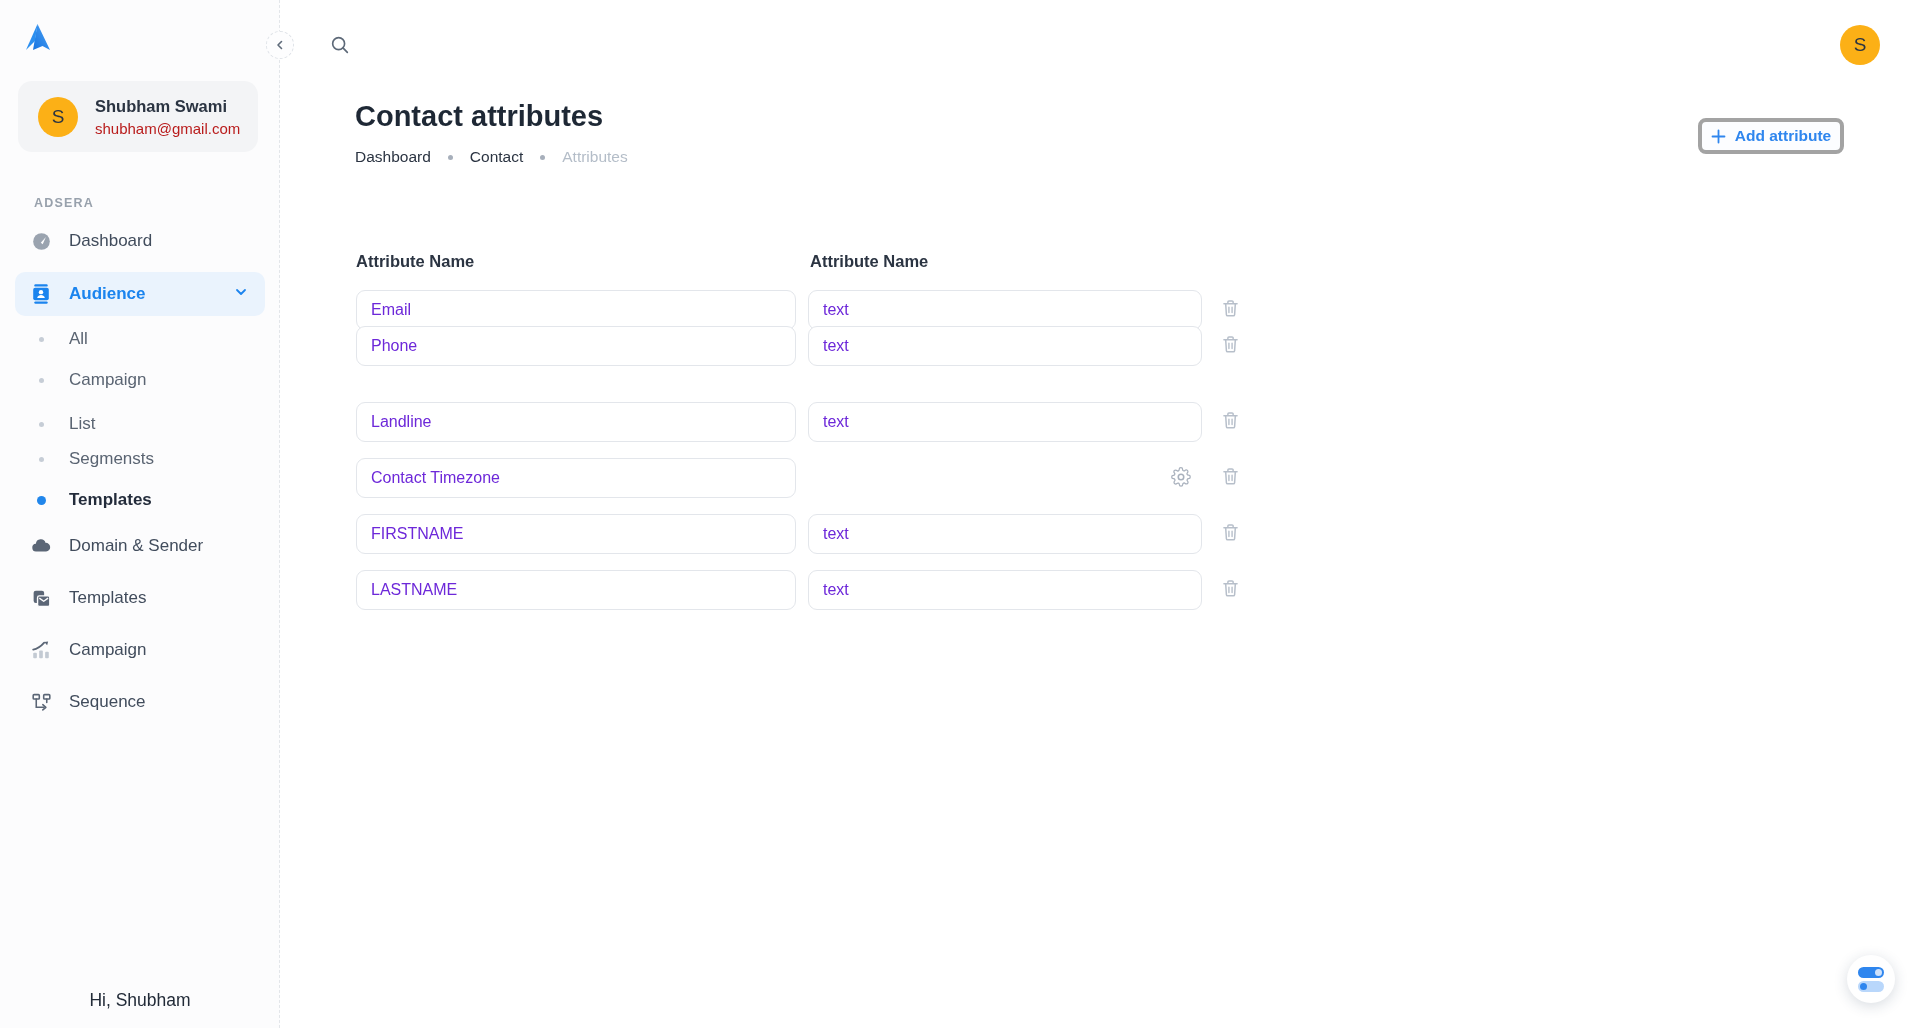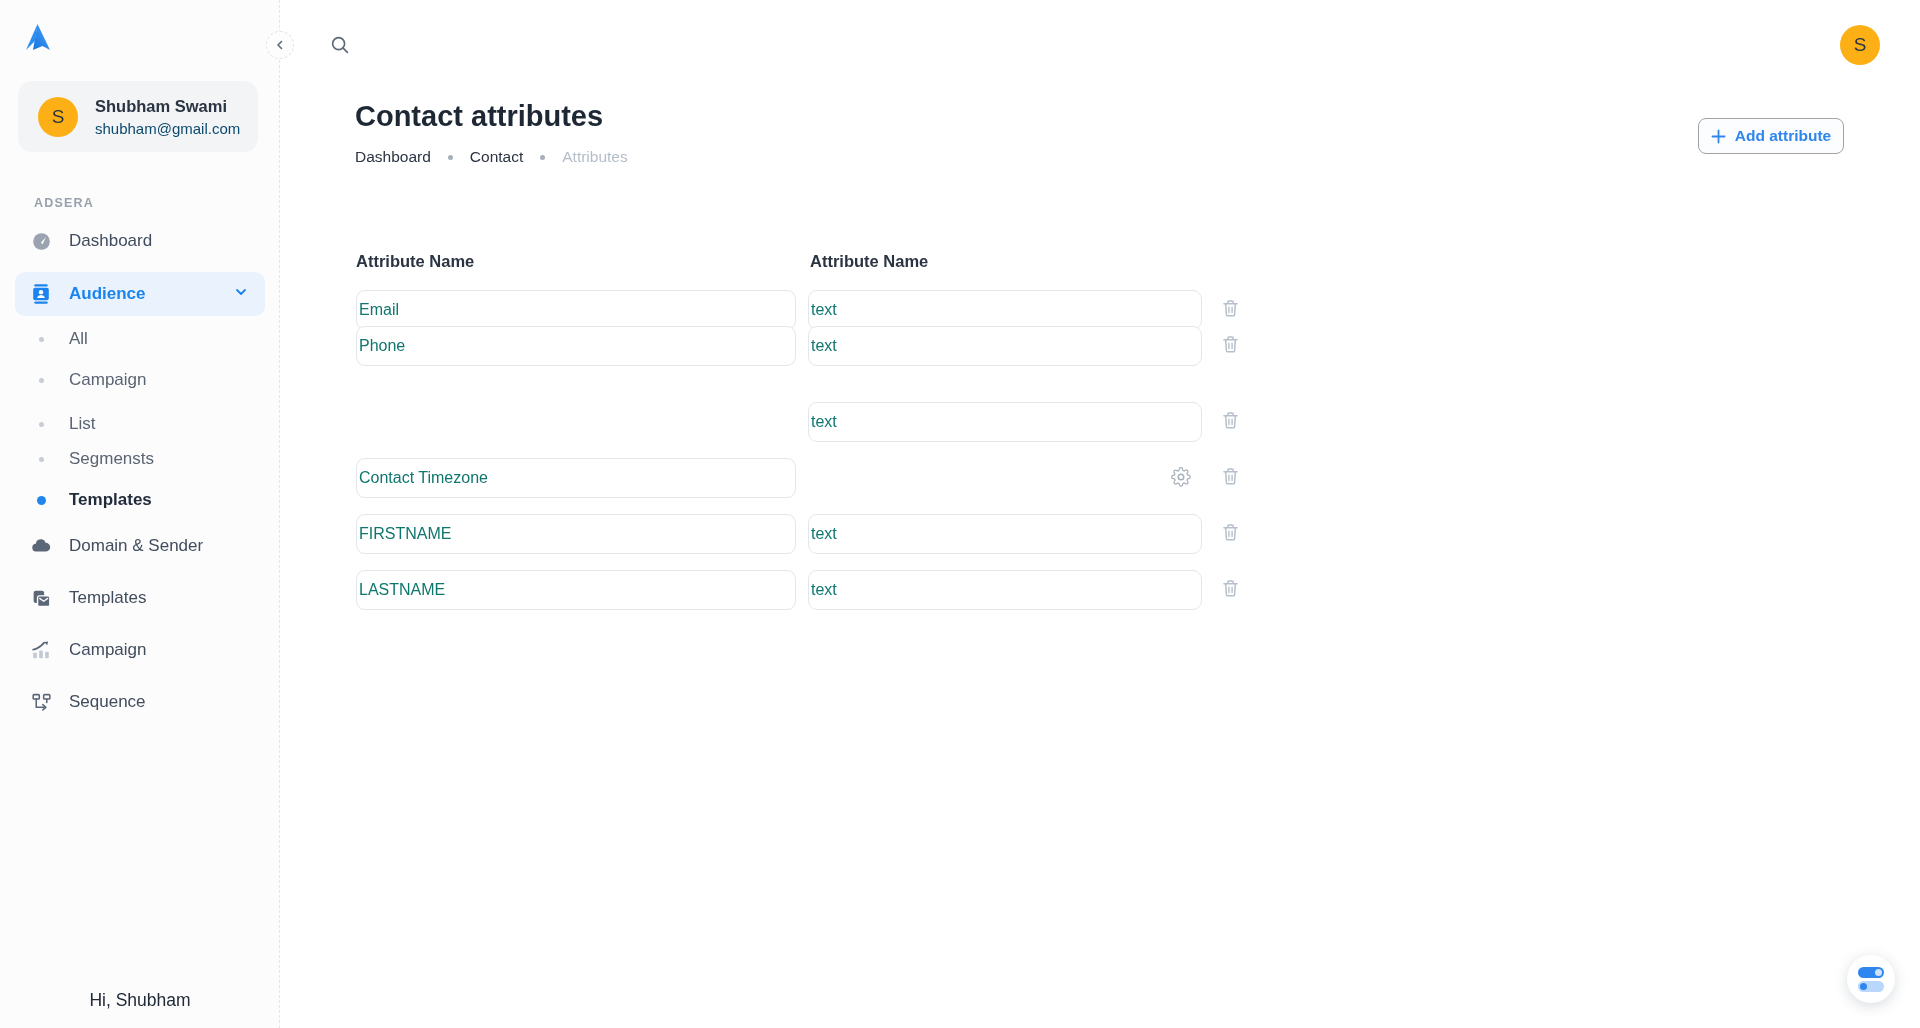--- a/index.html
+++ b/index.html
@@ -25,21 +25,21 @@
     background: #f3f4f6; border-radius: 14px;
     display: flex; align-items: center; gap: 17px; padding-left: 20px;
   }
   .avatar {
     width: 40px; height: 40px; border-radius: 50%;
     background: #fcb016; color: #2b3442;
     display: flex; align-items: center; justify-content: center;
     font-size: 19px; font-weight: 500; flex: 0 0 auto;
   }
   .user-name { font-size: 16.5px; font-weight: 700; color: #2b3442; margin-bottom: 4px; }
-  .user-email { font-size: 15px; color: #0c4a6e; }
+  .user-email { font-size: 15px; color: #b91c1c; }
 
   .section-label {
     position: absolute; left: 34px; top: 196px;
     font-size: 12.5px; font-weight: 700; letter-spacing: 1.2px; color: #98a1ac;
   }
 
   .nav-item, .nav-sub {
     position: absolute; left: 15px; width: 250px;
     display: flex; align-items: center; gap: 16px; padding-left: 14px;
     border-radius: 10px; cursor: pointer;
@@ -88,37 +88,37 @@
     position: absolute; left: 355px; top: 148px;
     display: flex; align-items: center; gap: 17px;
   }
   .crumb { font-size: 15.5px; font-weight: 500; color: #2b3442; cursor: pointer; }
   .crumb.current { color: #b4bdc8; cursor: default; }
   .crumb-dot { width: 5px; height: 5px; border-radius: 50%; background: #a7afbb; }
 
   .add-btn {
     position: absolute; left: 1698px; top: 118px; width: 146px; height: 36px;
     display: flex; align-items: center; justify-content: center; gap: 9px;
-    background: #fcfdff; border: 1px solid #a3a3a3; border-radius: 8px;
+    background: #fcfdff; border: 4px solid #a3a3a3; border-radius: 8px;
     color: #2f86ee; font-size: 15.5px; font-weight: 600; cursor: pointer;
     font-family: "Liberation Sans", sans-serif;
   }
 
   .col-header {
     position: absolute; top: 252px;
     font-size: 16.5px; font-weight: 600; color: #2b3442;
   }
   .col-header.c1 { left: 356px; }
   .col-header.c2 { left: 810px; }
 
   .attr-row { position: absolute; left: 0; height: 40px; width: 1920px; }
   .attr-input {
     position: absolute; top: 0; height: 40px;
     border: 1px solid #e3e6eb; border-radius: 9px; background: #fff;
-    padding: 0 2px; font-size: 16px; color: #0f766e;
+    padding: 0 14px; font-size: 16px; color: #6d28d9;
     font-family: "Liberation Sans", sans-serif; outline: none;
   }
   .name-input { left: 356px; width: 440px; }
   .type-input { left: 808px; width: 394px; }
   .type-input.narrow { width: 345px; }
   .icon-btn {
     position: absolute; top: 8px; width: 24px; height: 24px;
     background: none; border: none; cursor: pointer; padding: 0;
   }
   .gear-btn { left: 1169px; }
@@ -348,20 +348,21 @@
       <svg width="21" height="21" viewBox="0 0 24 24">
         <path d="M4.5 6.5h15" stroke="#b7bfca" stroke-width="1.7" stroke-linecap="round"></path>
         <path d="M9 6V4.5A1.2 1.2 0 0110.2 3.3h3.6A1.2 1.2 0 0115 4.5V6" fill="none" stroke="#b7bfca" stroke-width="1.7"></path>
         <path d="M6.5 6.5l.8 12.5a1.5 1.5 0 001.5 1.4h6.4a1.5 1.5 0 001.5-1.4l.8-12.5" fill="none" stroke="#b7bfca" stroke-width="1.7" stroke-linejoin="round"></path>
         <path d="M10.2 10.5v6M13.8 10.5v6" stroke="#b7bfca" stroke-width="1.6" stroke-linecap="round"></path>
       </svg>
     </button>
   </div>
 
   <div class="attr-row" style="top: 402px;">
+    <input class="attr-input name-input" value="Landline" style="">
     <input class="attr-input type-input" value="text" style="">
 
     <button class="icon-btn trash-btn">
       <svg width="21" height="21" viewBox="0 0 24 24">
         <path d="M4.5 6.5h15" stroke="#b7bfca" stroke-width="1.7" stroke-linecap="round"></path>
         <path d="M9 6V4.5A1.2 1.2 0 0110.2 3.3h3.6A1.2 1.2 0 0115 4.5V6" fill="none" stroke="#b7bfca" stroke-width="1.7"></path>
         <path d="M6.5 6.5l.8 12.5a1.5 1.5 0 001.5 1.4h6.4a1.5 1.5 0 001.5-1.4l.8-12.5" fill="none" stroke="#b7bfca" stroke-width="1.7" stroke-linejoin="round"></path>
         <path d="M10.2 10.5v6M13.8 10.5v6" stroke="#b7bfca" stroke-width="1.6" stroke-linecap="round"></path>
       </svg>
     </button>

